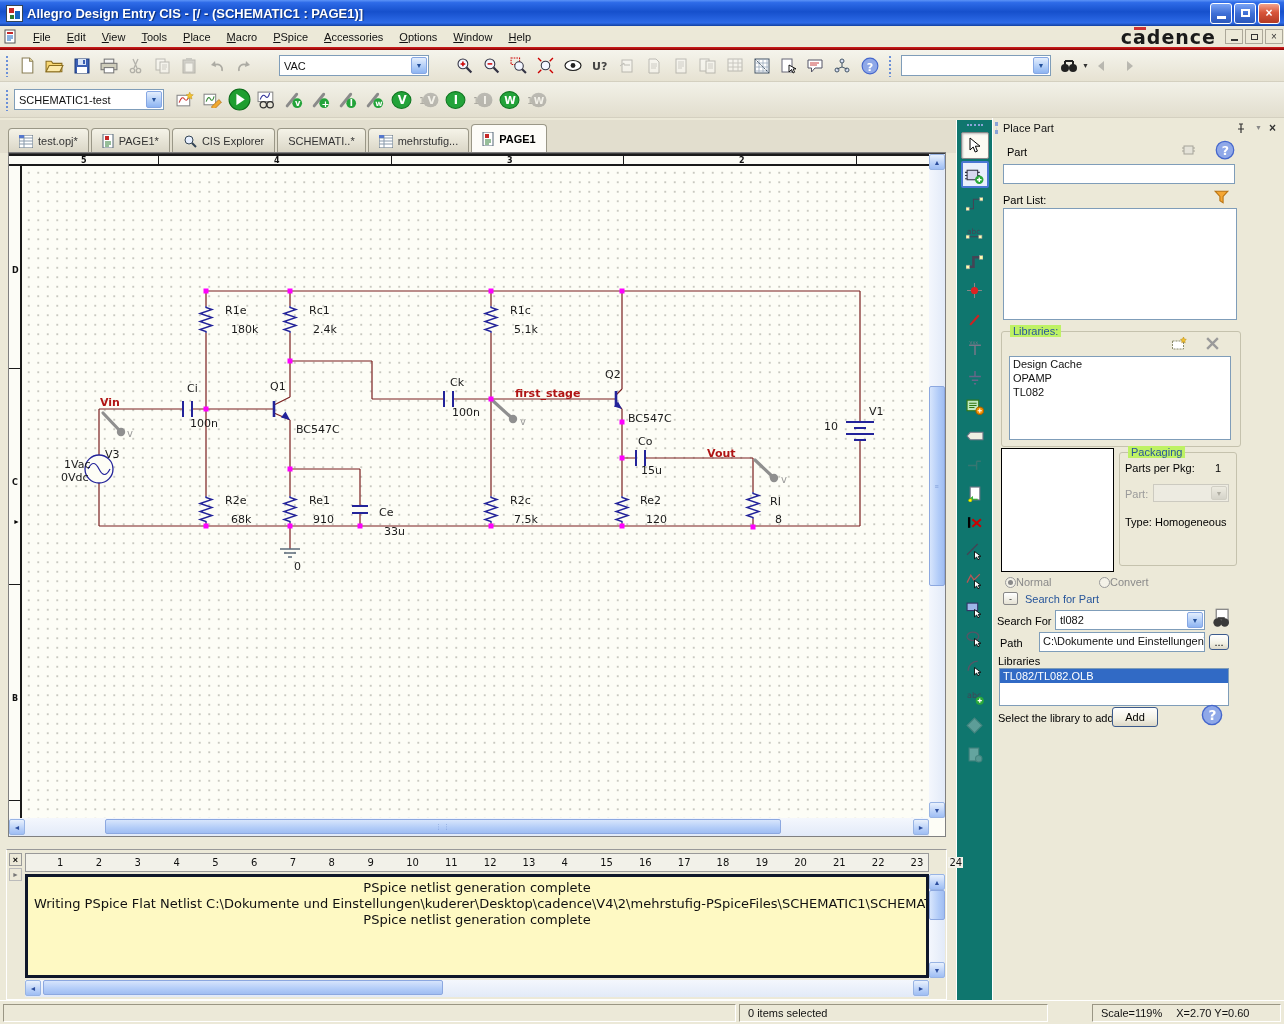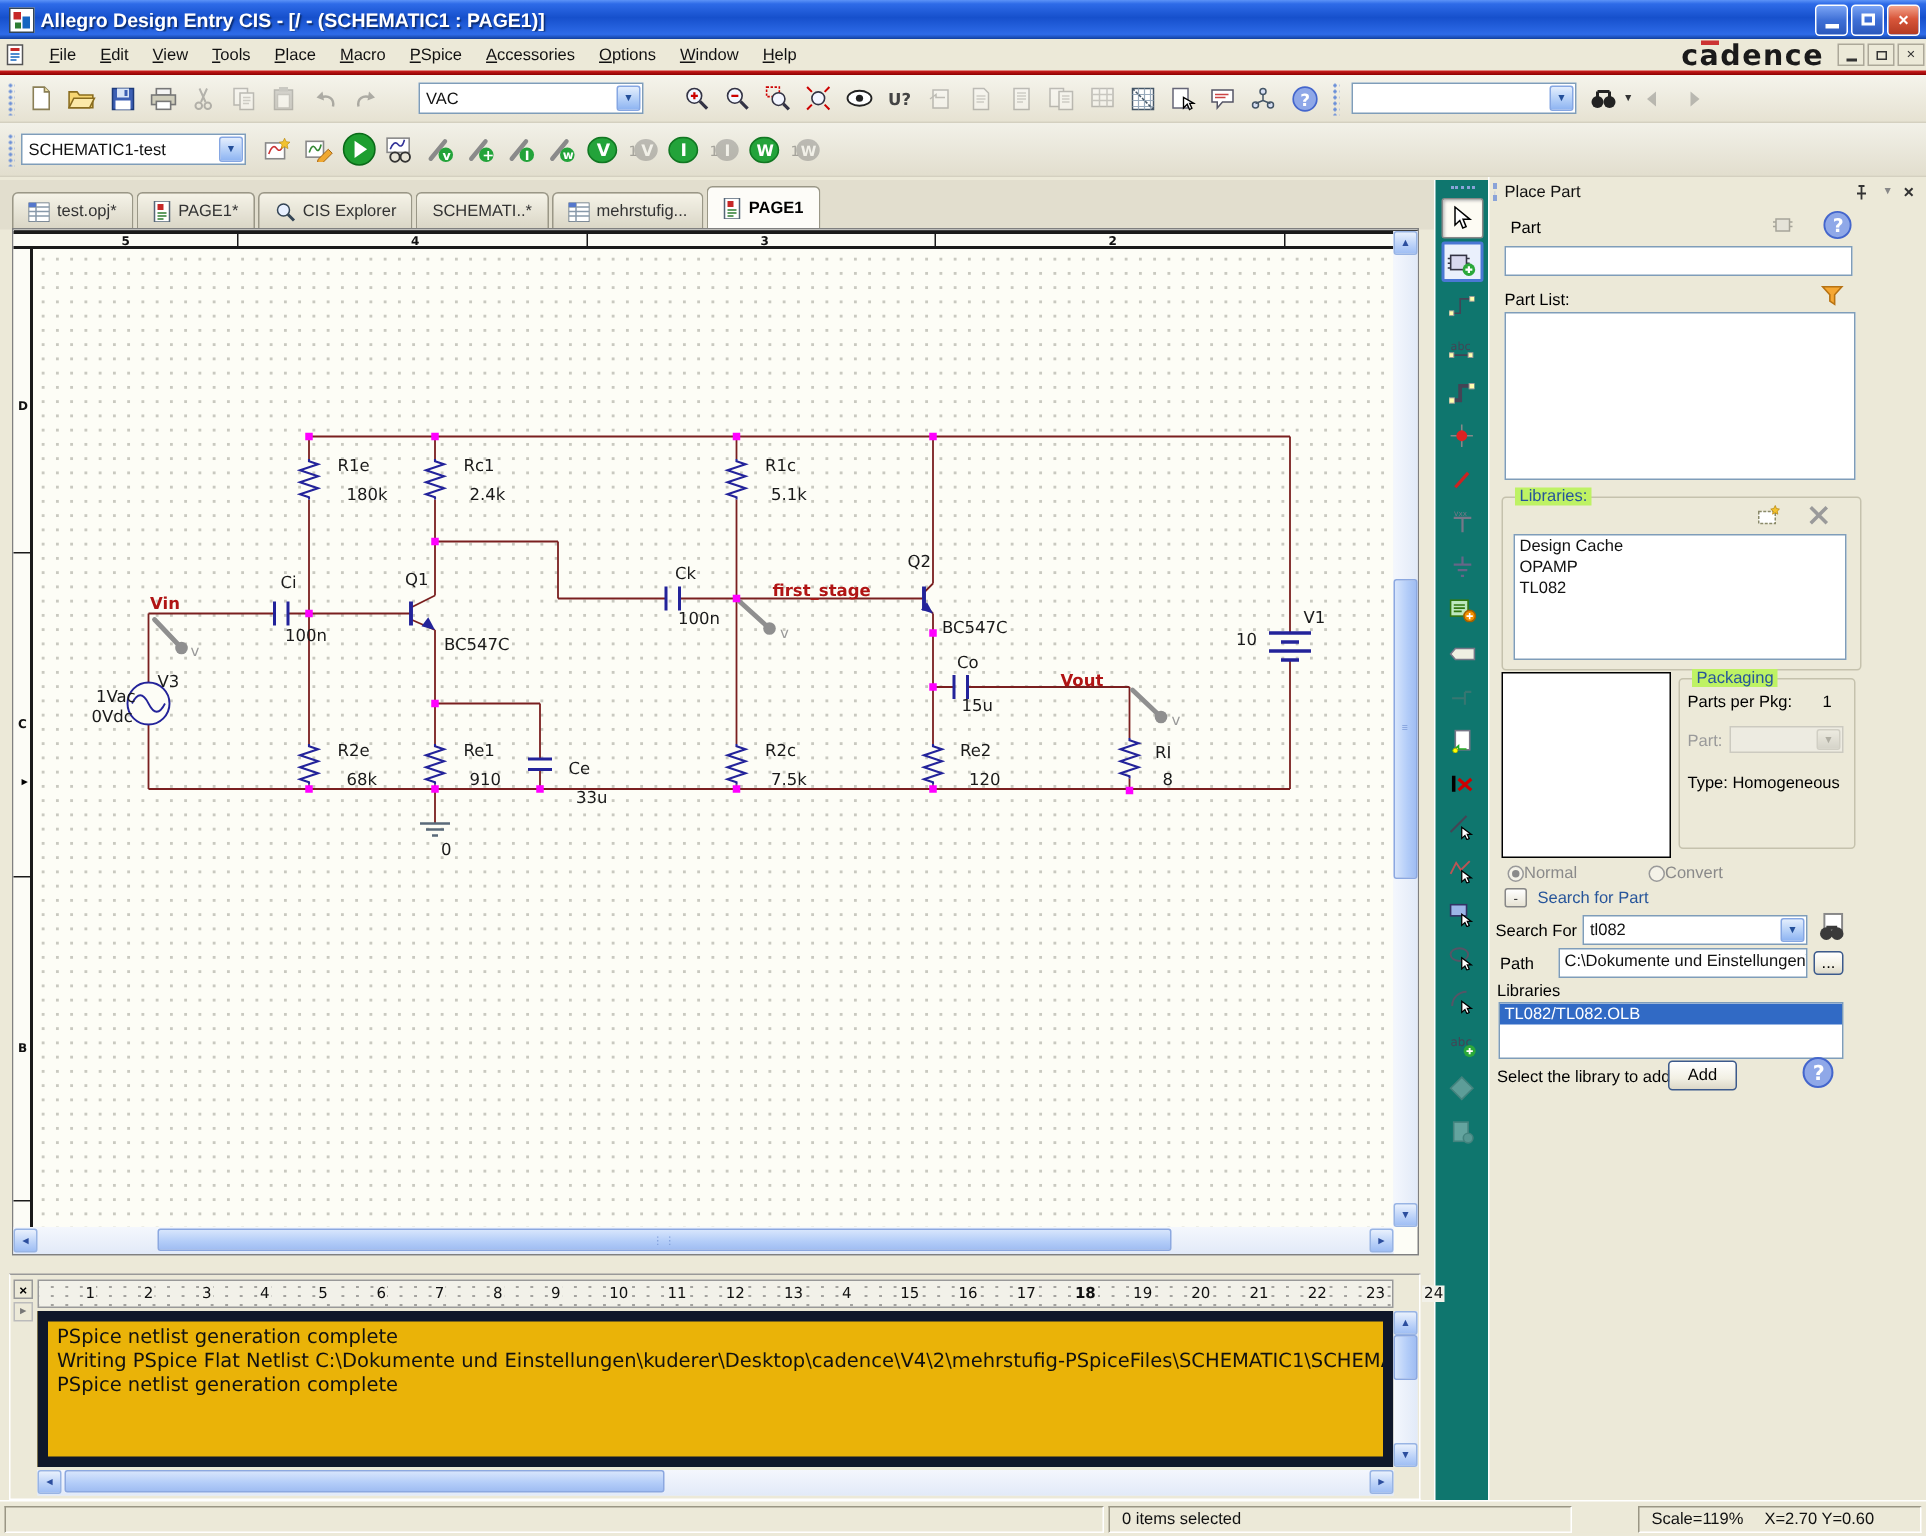--- a/index.html
+++ b/index.html
@@ -112,22 +112,22 @@
     display:flex;align-items:center;justify-content:center;font-size:11px;color:#000;}
 
   
   .logwin{position:absolute;left:6px;top:849px;width:941px;height:151px;background:#ECE9D8;border:1px solid #fff;border-top:1px solid #999;}
   .log-x{position:absolute;left:2px;top:3px;width:13px;height:13px;border:1px solid #999;background:#ECE9D8;
     display:flex;align-items:center;justify-content:center;font-size:9px;font-weight:bold;color:#000;}
   .log-a{position:absolute;left:2px;top:18px;width:13px;height:13px;border:1px solid #bbb;color:#777;font-size:7px;display:flex;align-items:center;justify-content:center;}
   .log-ruler{position:absolute;left:18px;top:3px;right:17px;height:19px;background:#F2F1E9;border:1px solid #999;
     background-image:radial-gradient(#555 0.7px,transparent 0.9px);background-size:9.7px 6px;background-position:4px 7px;}
   .log-ruler .rn{position:absolute;top:3px;font:10px "DejaVu Sans",sans-serif;color:#111;background:#F2F1E9;padding:0 1px;}
-  .log-text{position:absolute;left:18px;top:24px;right:17px;bottom:21px;background:#eab308;border:7px solid #0f172a;
-    font:13px "DejaVu Sans",sans-serif;color:#111;padding:3px 6px;overflow:hidden;}
+  .log-text{position:absolute;left:18px;top:24px;right:17px;bottom:21px;background:#fef9c3;border:3px solid #0f172a;
+    font:13px "DejaVu Sans",sans-serif;color:#111;padding:3px 6px;overflow:hidden;text-align:center;}
   .log-text .ln{white-space:nowrap;line-height:16px;}
 
   
   .statusbar{position:absolute;left:0;right:0;bottom:0;height:24px;background:#ECE9D8;border-top:1px solid #fff;}
   .sbpanel{position:absolute;top:3px;height:18px;border:1px solid;border-color:#9a9684 #fff #fff #9a9684;
     display:flex;align-items:center;padding:0 8px;white-space:nowrap;}
 </style>
 </head>
 <body>
 
@@ -925,21 +925,21 @@
         <span class="rn" style="left: 301.6px;">8</span>
         <span class="rn" style="left: 340.4px;">9</span>
         <span class="rn" style="left: 379.2px;">10</span>
         <span class="rn" style="left: 418px;">11</span>
         <span class="rn" style="left: 456.8px;">12</span>
         <span class="rn" style="left: 495.6px;">13</span>
         <span class="rn" style="left: 534.4px;">4</span>
         <span class="rn" style="left: 573.2px;">15</span>
         <span class="rn" style="left: 612px;">16</span>
         <span class="rn" style="left: 650.8px;">17</span>
-        <span class="rn" style="left: 689.6px; font-weight: bold;">18</span>
+        <span class="rn" style="left: 689.6px;">18</span>
         <span class="rn" style="left: 728.4px;">19</span>
         <span class="rn" style="left: 767.2px;">20</span>
         <span class="rn" style="left: 806px;">21</span>
         <span class="rn" style="left: 844.8px;">22</span>
         <span class="rn" style="left: 883.6px;">23</span>
         <span class="rn" style="left: 922.4px;">24</span>
       </div>
     <div class="log-text" id="log-lines">
         <div class="ln">PSpice netlist generation complete</div>
         <div class="ln">Writing PSpice Flat Netlist C:\Dokumente und Einstellungen\kuderer\Desktop\cadence\V4\2\mehrstufig-PSpiceFiles\SCHEMATIC1\SCHEMATIC</div>

